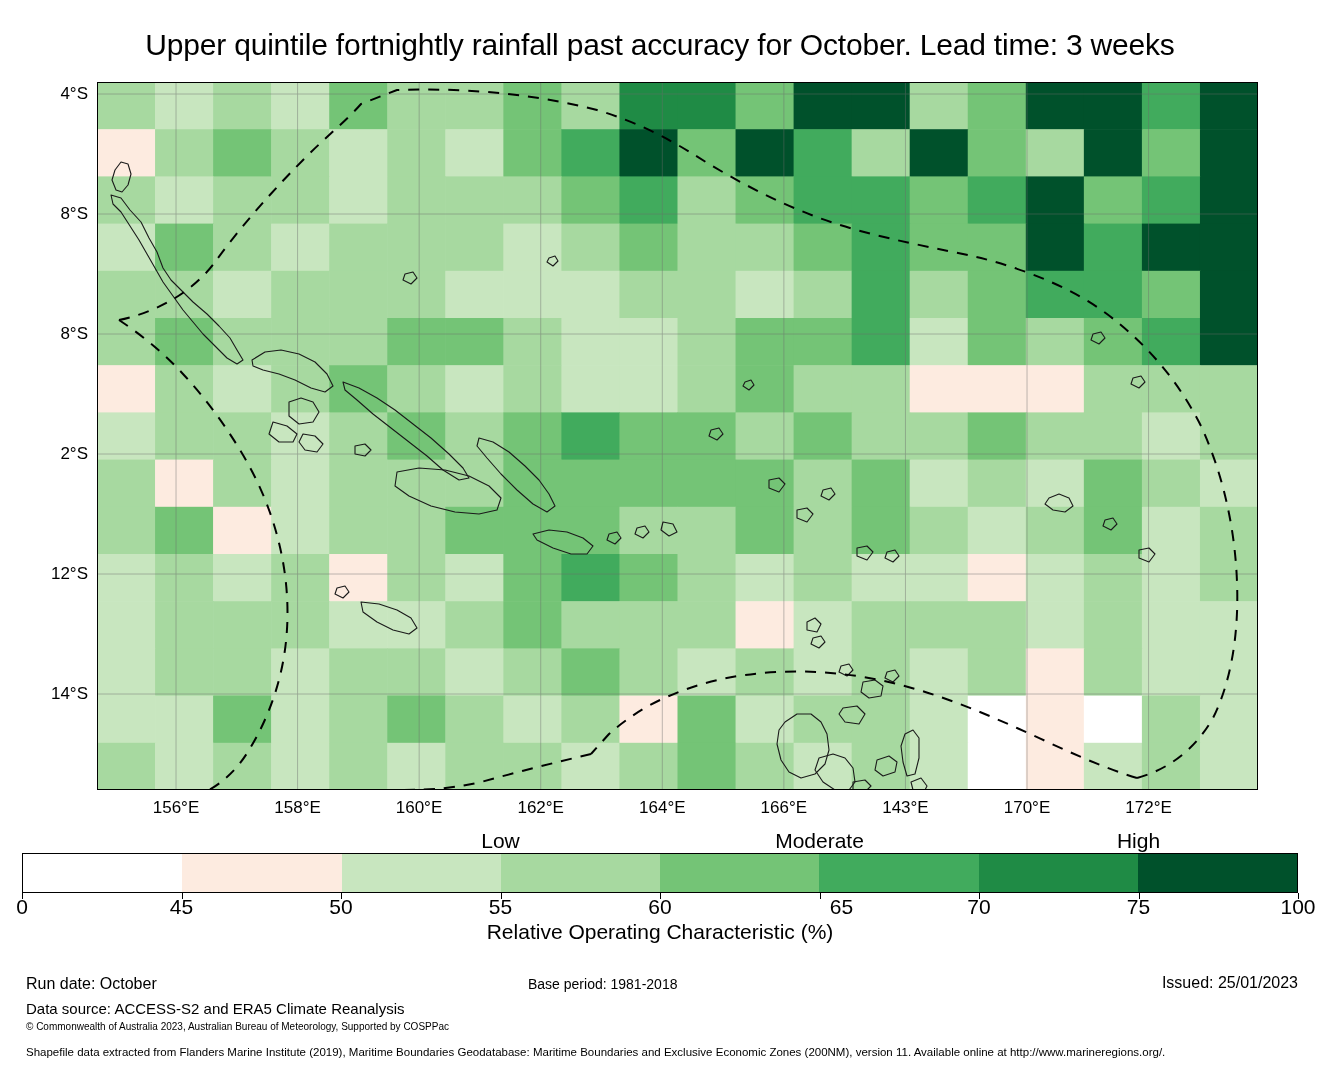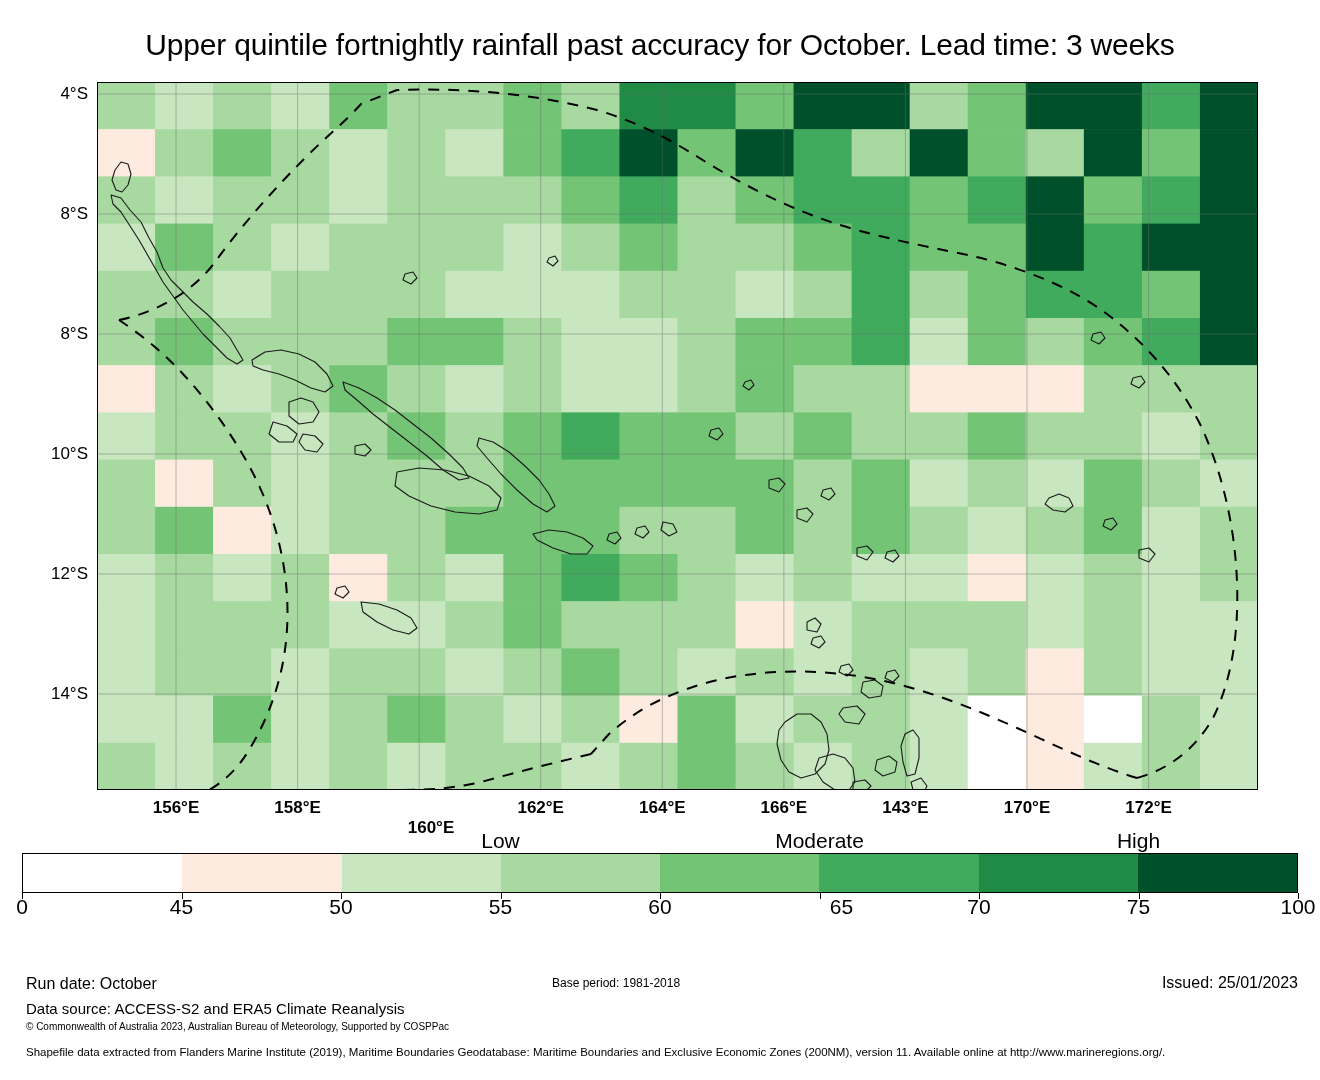--- a/index.html
+++ b/index.html
@@ -14,39 +14,39 @@
   
   #mapwrap{position:absolute;left:97px;top:82px;width:1161px;height:708px;}
   #mapsvg{position:absolute;left:0;top:0;width:1161px;height:708px;display:block;}
   .plotframe{position:absolute;left:0;top:0;width:1161px;height:708px;
     border:1px solid #000;box-sizing:border-box;pointer-events:none;}
 
   
   .ytick{position:absolute;right:1232px;text-align:center;font-size:17px;
     transform:translateY(-50%);white-space:nowrap;}
   .xtick{position:absolute;text-align:left;font-size:17px;
-    transform:translateX(-50%);white-space:nowrap;top:798px;font-weight:bold;}
+    transform:translateX(-50%);white-space:nowrap;top:798px;}
 
   
   #cbwrap{position:absolute;left:22px;top:853px;width:1276px;height:40px;}
   #cbbands{position:absolute;left:0;top:0;width:1276px;height:40px;display:flex;
     border:1px solid #000;box-sizing:border-box;}
   #cbbands div{flex:1 1 0;height:100%;}
   .cbcat{position:absolute;font-size:21px;transform:translateX(-50%);
     white-space:nowrap;top:829px;}
   .cbtick{position:absolute;font-size:21px;transform:translateX(-50%);
     white-space:nowrap;top:895px;}
   .cbtickmark{position:absolute;width:1px;height:6px;background:#000;top:893px;}
   .cblabel{position:absolute;left:0;top:920px;width:1320px;text-align:center;font-size:21px;}
 
   
   .f-run{position:absolute;left:26px;top:975px;font-size:16px;}
   .f-src{position:absolute;left:26px;top:1000px;font-size:15px;}
   .f-cc{position:absolute;left:26px;top:1021px;font-size:10px;}
-  .f-base{position:absolute;left:552px;top:976px;font-size:12px;}
+  .f-base{position:absolute;left:528px;top:976px;font-size:14px;}
   .f-iss{position:absolute;right:22px;top:974px;font-size:16px;}
   .f-shape{position:absolute;left:26px;top:1044px;width:1260px;font-size:11.5px;line-height:1.45;}
 </style>
 </head>
 <body>
 
 <div id="root">
 
   <div class="title">Upper quintile fortnightly rainfall past accuracy for October. Lead time: 3 weeks</div>
 
@@ -465,28 +465,28 @@
                  C 180 612, 168 642, 152 668 C 140 688, 126 700, 112 708"></path>
       </g>
     </svg>
     <div class="plotframe"></div>
   </div>
 
   <div id="yticks">
       <div class="ytick" style="top: 94px;">4°S</div>
       <div class="ytick" style="top: 214px;">8°S</div>
       <div class="ytick" style="top: 334px;">8°S</div>
-      <div class="ytick" style="top: 454px;">10°S</div>
+      <div class="ytick" style="top: 454px;">2°S</div>
       <div class="ytick" style="top: 574px;">12°S</div>
       <div class="ytick" style="top: 694px;">14°S</div>
     </div>
   <div id="xticks">
       <div class="xtick" style="left: 176.021px;">156°E</div>
       <div class="xtick" style="left: 297.592px;">158°E</div>
-      <div class="xtick" style="left: 431px; margin-top: 20px;">160°E</div>
+      <div class="xtick" style="left: 419px;">160°E</div>
       <div class="xtick" style="left: 540.733px;">162°E</div>
       <div class="xtick" style="left: 662.304px;">164°E</div>
       <div class="xtick" style="left: 783.874px;">166°E</div>
       <div class="xtick" style="left: 905.445px;">143°E</div>
       <div class="xtick" style="left: 1027.02px;">170°E</div>
       <div class="xtick" style="left: 1148.59px;">172°E</div>
     </div>
 
   <div id="cbwrap">
     <div id="cbbands">
@@ -518,20 +518,21 @@
       <div class="cbtickmark" style="left: 660px;"></div>
       <div class="cbtick" style="left: 819.5px; margin-left: 22px;">65</div>
       <div class="cbtickmark" style="left: 819.5px;"></div>
       <div class="cbtick" style="left: 979px;">70</div>
       <div class="cbtickmark" style="left: 979px;"></div>
       <div class="cbtick" style="left: 1138.5px;">75</div>
       <div class="cbtickmark" style="left: 1138.5px;"></div>
       <div class="cbtick" style="left: 1298px;">100</div>
       <div class="cbtickmark" style="left: 1298px;"></div>
     </div>
+  <div class="cblabel">Relative Operating Characteristic (%)</div>
 
   <div class="f-run">Run date: October</div>
   <div class="f-src">Data source: ACCESS-S2 and ERA5 Climate Reanalysis</div>
   <div class="f-cc">© Commonwealth of Australia 2023, Australian Bureau of Meteorology, Supported by COSPPac</div>
   <div class="f-base">Base period: 1981-2018</div>
   <div class="f-iss">Issued: 25/01/2023</div>
   <div class="f-shape">Shapefile data extracted from Flanders Marine Institute (2019), Maritime Boundaries Geodatabase: Maritime Boundaries and Exclusive Economic Zones (200NM), version 11. Available online at http://www.marineregions.org/.</div>
 
 </div>
 

